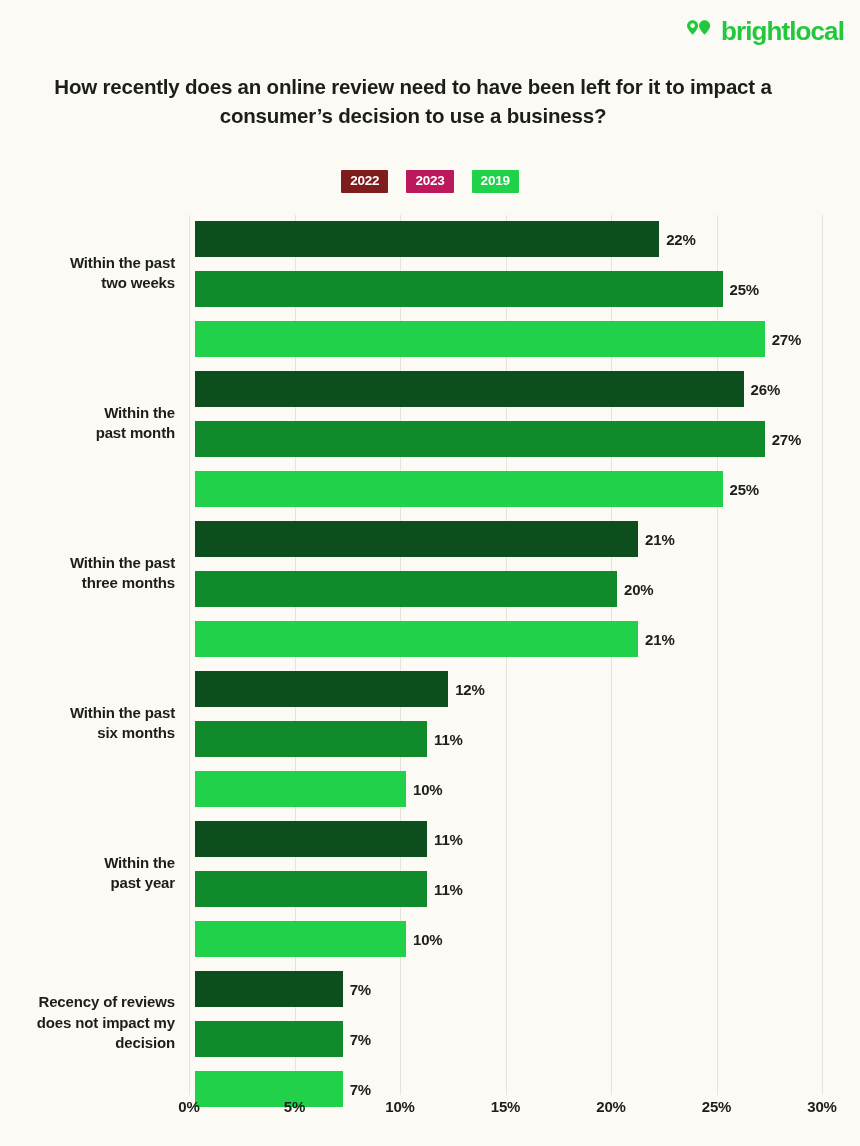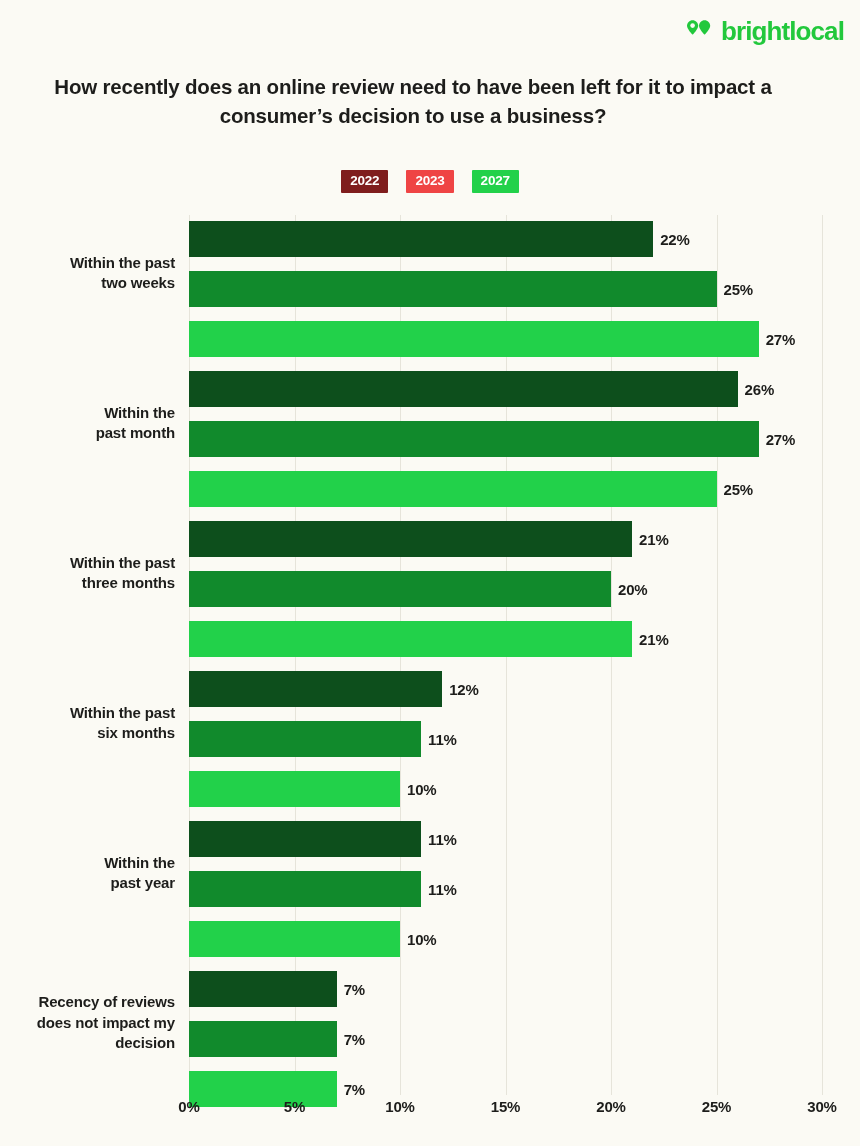--- a/index.html
+++ b/index.html
@@ -140,20 +140,21 @@
     position: absolute;
     left: 189px;
     top: 0;
   }
   .bar-row {
     position: relative;
     height: 48px;
     margin-bottom: 2px;
     display: flex;
     align-items: center;
+    padding-left: 6px;
   }
   .bar {
     height: 36px;
     border-radius: 0;
   }
   .bar-value {
     font-size: 15px;
     font-weight: bold;
     color: #1d1d1b;
     margin-left: 7px;
@@ -193,22 +194,22 @@
       </svg>
     </span>
     <span class="logo-text">brightlocal</span>
   </div>
 
   <div class="chart-question">How recently does an online review need to have been left for it to impact a consumer’s decision to use a business?</div>
 </div>
 
 <div class="legend">
     <div class="legend-item" style="background: #7f1d1d;"><span>2022</span></div>
-    <div class="legend-item" style="background: #ef4444; text-align: center;"><span>2023</span></div>
-    <div class="legend-item" style="background: rgb(34, 209, 74);"><span>2027</span></div>
+    <div class="legend-item" style="background: #be185d; text-align: center;"><span>2023</span></div>
+    <div class="legend-item" style="background: rgb(34, 209, 74);"><span>2019</span></div>
   </div>
 
 <div class="plot">
   <div class="grid-layer">
       <div class="gridline" style="left: 189px;"></div>
       <div class="gridline" style="left: 294.5px;"></div>
       <div class="gridline" style="left: 400px;"></div>
       <div class="gridline" style="left: 505.5px;"></div>
       <div class="gridline" style="left: 611px;"></div>
       <div class="gridline" style="left: 716.5px;"></div>

